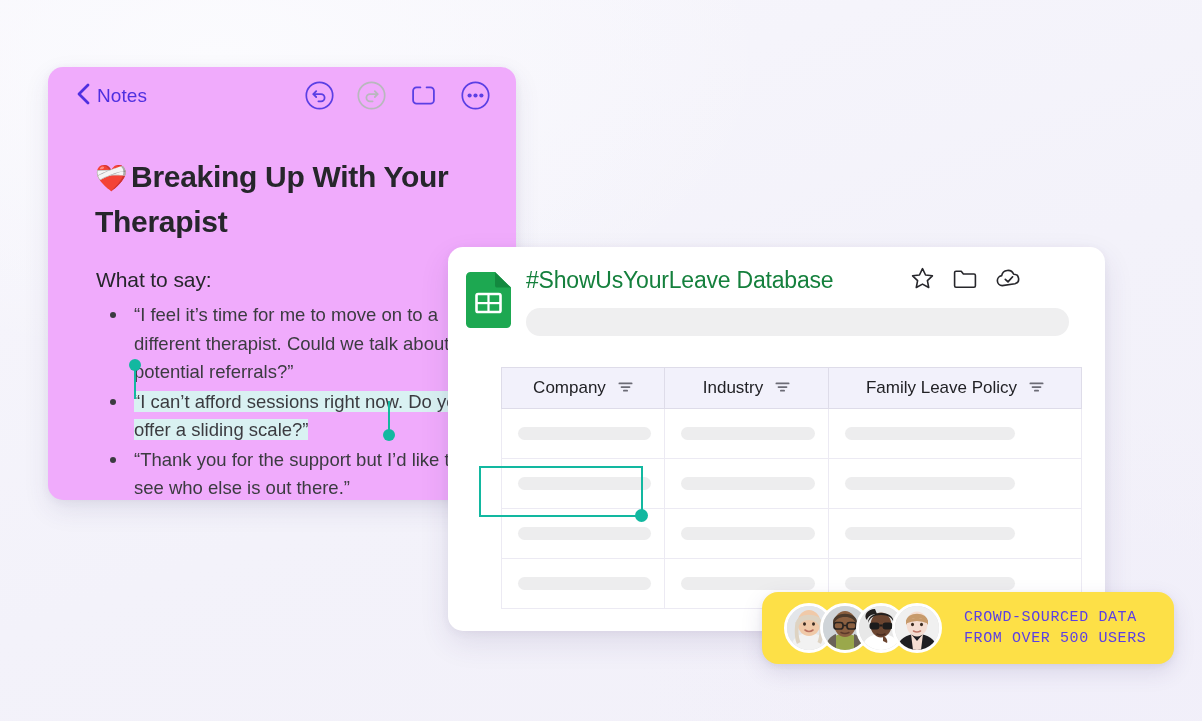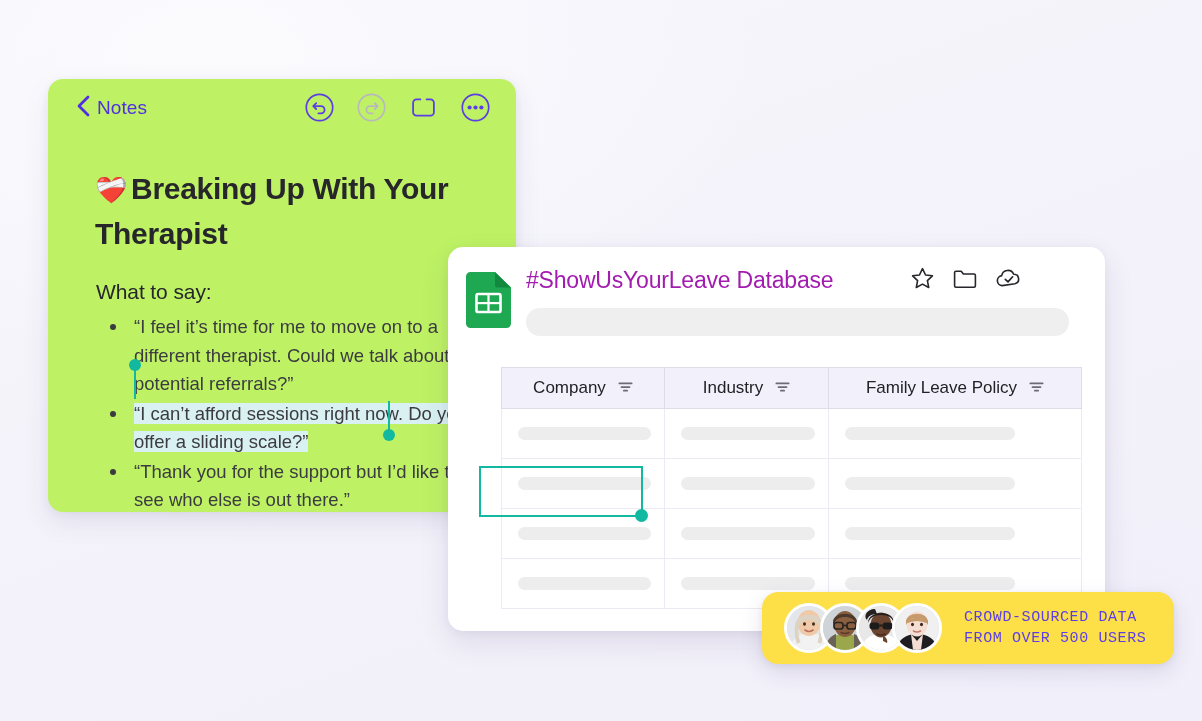--- a/index.html
+++ b/index.html
@@ -23,24 +23,24 @@
     background:
       radial-gradient(900px 500px at 18% 8%, #fbfbfe 0%, rgba(251,251,254,0) 62%),
       radial-gradient(700px 420px at 88% 92%, #f1effa 0%, rgba(241,239,250,0) 60%),
       linear-gradient(160deg, #f7f6fc 0%, #f3f2fa 55%, #f2f0f9 100%);
   }
 
   
   .notes-card {
     position: absolute;
     left: 48px;
-    top: 79px;
+    top: 67px;
     width: 468px;
     height: 433px;
-    background: #bef264;
+    background: #f0abfc;
     border-radius: 15px;
     box-shadow: 0 10px 26px rgba(60, 50, 110, 0.10),
                 0 2px 8px rgba(60, 50, 110, 0.06);
     padding: 0;
     overflow: hidden;
   }
 
   .notes-toolbar {
     position: relative;
     height: 68px;
@@ -176,21 +176,21 @@
   .sheets-doc-icon { position: absolute; left: 466px; }
 
   .sheets-title-row {
     display: flex;
     align-items: center;
     gap: 14px;
     padding-left: 56px;
   }
   .sheets-title {
     font-size: 23px;
-    color: #a21caf;
+    color: #15803d;
     letter-spacing: -0.2px;
     white-space: nowrap;
   }
   .sheets-title-icons {
     display: flex;
     align-items: center;
     gap: 17px;
     margin-left: 63px;
   }
   .sheets-title-icons .hicon { display: block; cursor: pointer; }

